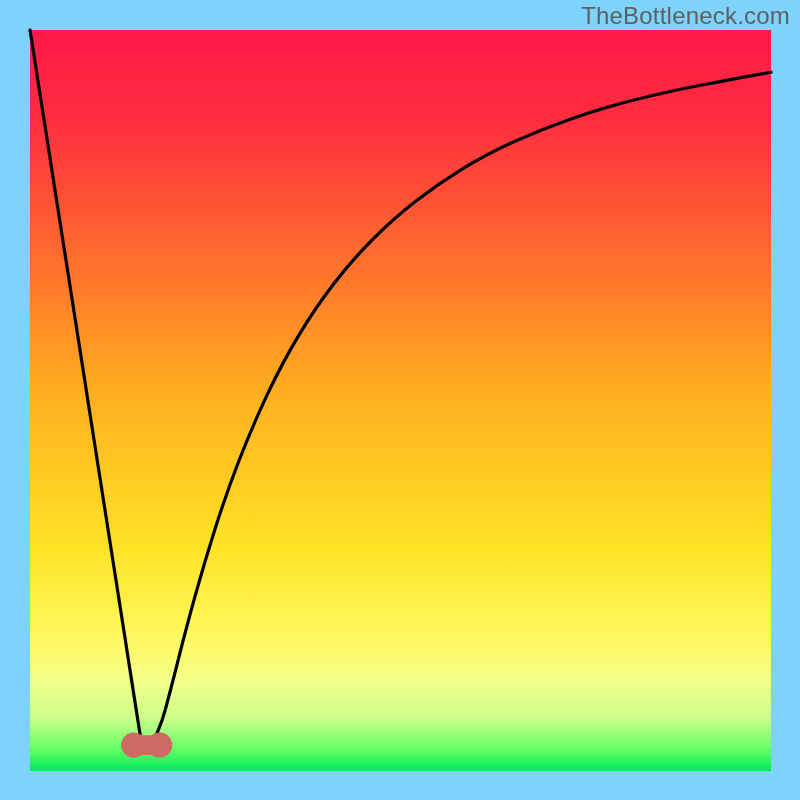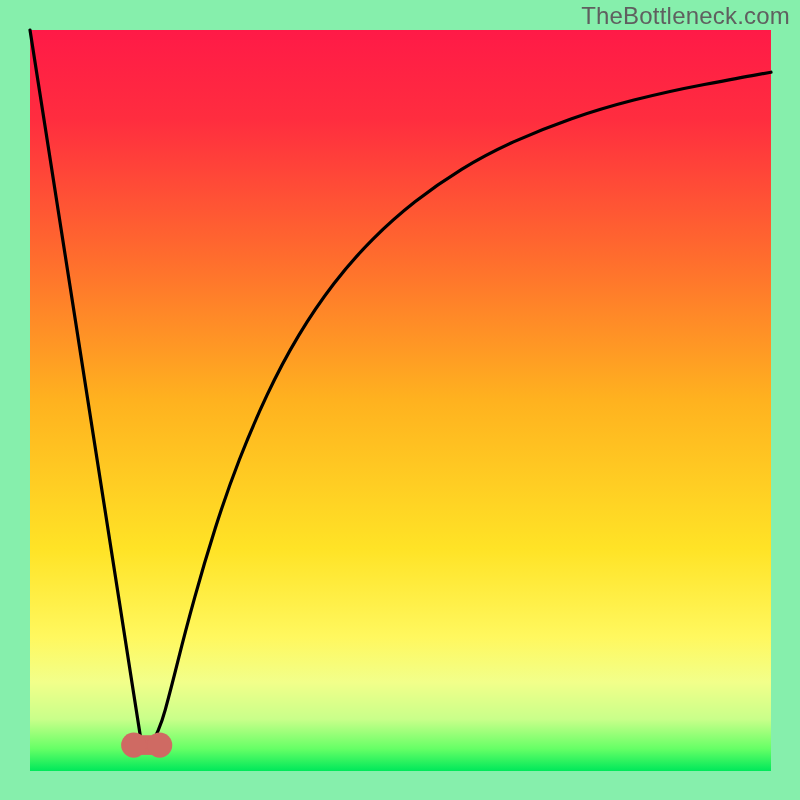--- a/index.html
+++ b/index.html
@@ -8,21 +8,21 @@
     width: 800px;
     height: 800px;
     overflow: hidden;
     background: #000;
     font-family: Arial, Helvetica, sans-serif;
   }
   .frame {
     position: relative;
     width: 800px;
     height: 800px;
-    background: #86efac;
+    background: #7dd3fc;
   }
   .watermark {
     position: absolute;
     top: 2px;
     right: 10px;
     color: #5f5f5f;
     font-size: 24px;
     font-weight: 500;
     letter-spacing: 0.2px;
     z-index: 20;

